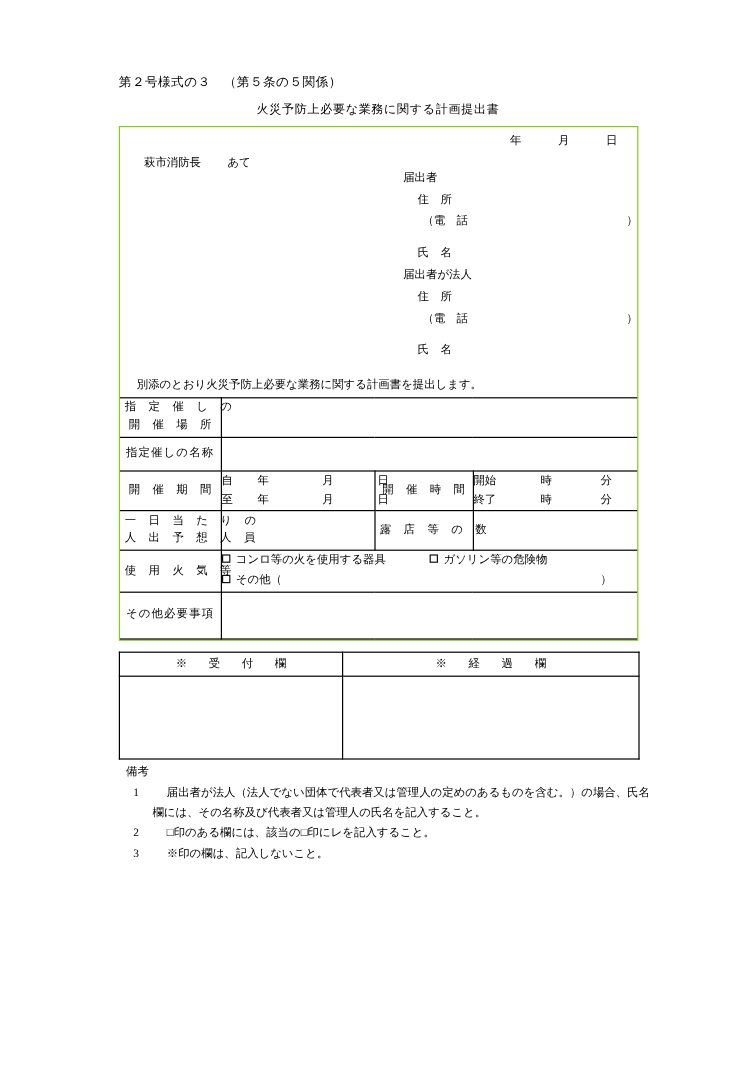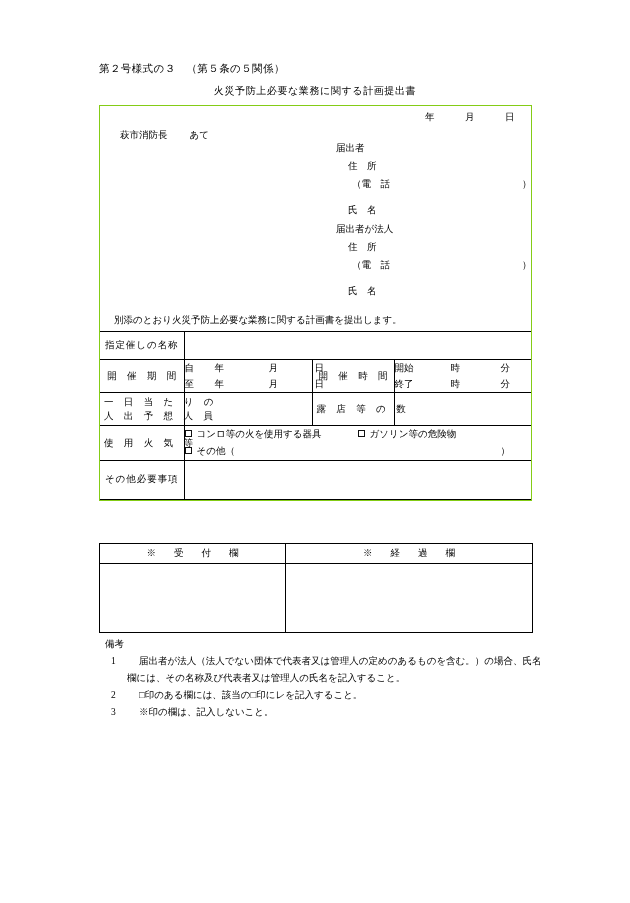--- a/index.html
+++ b/index.html
@@ -239,20 +239,27 @@
     </div>
 
     <table class="form-table">
       <colgroup>
         <col style="width:84px">
         <col style="width:128px">
         <col style="width:82px">
         <col style="width:137px">
       </colgroup>
       <tbody>
+        <tr>
+          <td class="lbl no-left">
+            <div class="j">指 定 催 し の</div>
+            <div class="j">開 催 場 所</div>
+          </td>
+          <td class="cell-pad no-right" colspan="3" style="height:32px;"></td>
+        </tr>
 
         <tr>
           <td class="lbl no-left">
             <div class="j2">指定催しの名称</div>
           </td>
           <td class="cell-pad no-right" colspan="3" style="height:27px;"></td>
         </tr>
 
         <tr>
           <td class="lbl no-left">

